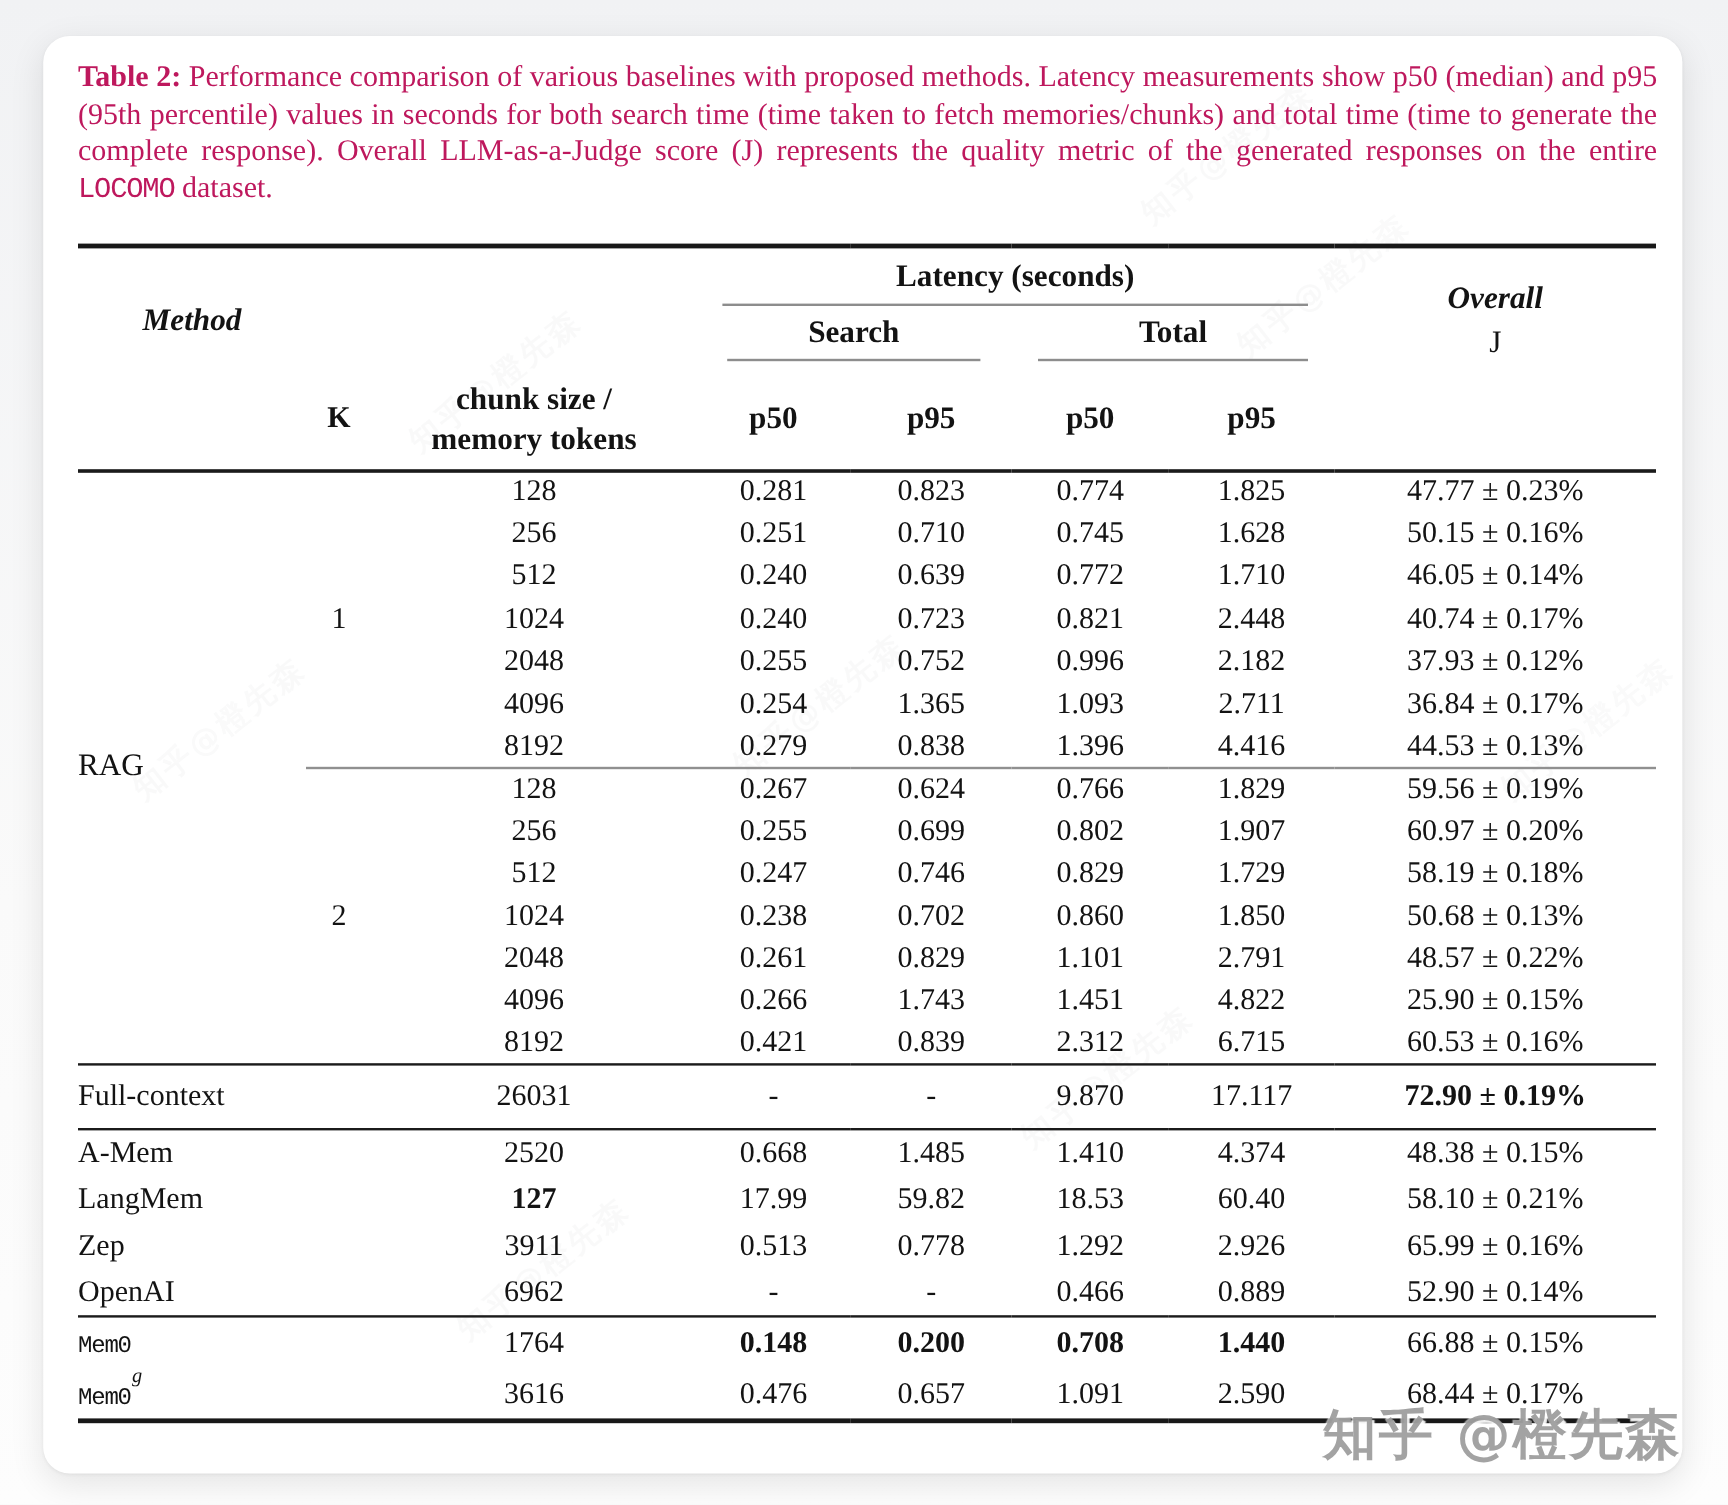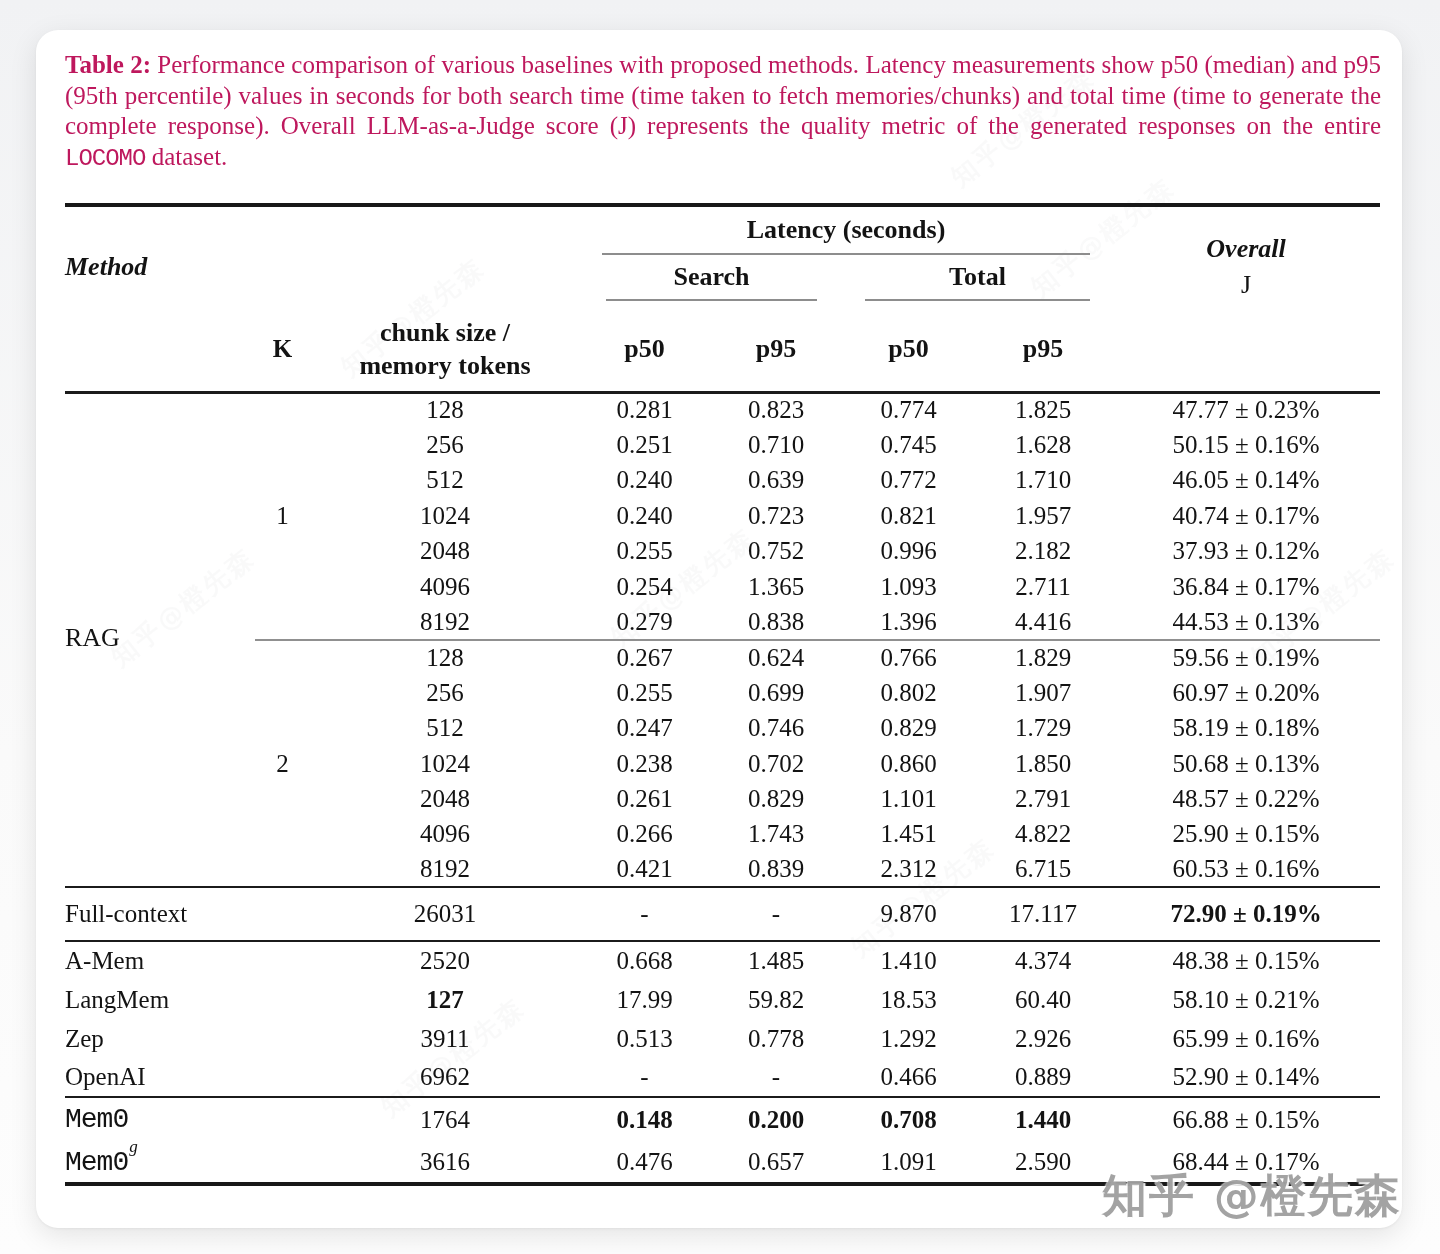--- a/index.html
+++ b/index.html
@@ -36,21 +36,21 @@
     border-top: 4px solid #181818;
     border-bottom: 4px solid #181818;
     font-size: 25px;
   }
   col.c1 { width: 190px; } col.c2 { width: 55px; }  col.c3 { width: 270px; }
   col.c4 { width: 129px; } col.c5 { width: 134px; } col.c6 { width: 131px; }
   col.c7 { width: 138px; } col.c8 { width: 268px; }
 
   thead th { font-weight: bold; padding: 0; text-align: center; }
   .hb { border-bottom: 3px solid #1b1b1b; }
-  .th-method { text-align: left; vertical-align: middle; font-family: Liberation Serif, serif; }
+  .th-method { text-align: center; vertical-align: middle; font-family: Liberation Serif, serif; }
   .th-method span { display: block; position: relative; top: -32px; font-style: italic; font-size: 26px; }
   tr.h1 { height: 50px; } tr.h2 { height: 52px; } tr.h3 { height: 85px; }
   .th-latency { vertical-align: top; }
   .lat-label { font-size: 26px; line-height: 46px; }
   .subrule { border-bottom: 2px solid #8d8d8d; height: 1px; }
   .th-latency .subrule { margin: 0 22px; }
   .th-group { vertical-align: top; }
   .grp-label { font-size: 26px; line-height: 44px; }
   .th-search .subrule { margin: 0 26px; }
   .th-total  .subrule { margin: 0 22px; }
@@ -63,21 +63,21 @@
 
   tbody td { padding: 0; text-align: center; vertical-align: middle; }
   td.c-method { text-align: left; }
   tr.r-rag td  { height: 35.4px; }
   tr.r-full td { height: 54px; }
   tr.r-base td { height: 39px; }
   tr.r-mem td  { height: 43.5px; }
   tr.sec-top td { border-top: 2.5px solid #1b1b1b; }
   tr.partial td:nth-child(n+2) { border-bottom: 2px solid #909090; }
   td .b, .b { font-weight: bold; }
-  td .mono { font-size: 28px; }
+  td .mono { font-size: 20px; }
   sup.g { font-style: italic; font-size: 17px; position: relative; top: -9px; left: 1px; font-family: "Liberation Serif", serif; }
 
   .rag-label { position: absolute; left: 0; top: 420px; font-size: 26px; color: #131313; }
 
   
   .ghost {
     position: absolute; font-size: 26px; color: #9aa0a6; opacity: 0.055;
     transform: rotate(-38deg); white-space: nowrap; letter-spacing: 3px;
     font-family: "DejaVu Sans", sans-serif; pointer-events: none; font-weight: bold;
   }
@@ -190,21 +190,21 @@
               <td class="c-num"><span>1.710</span></td>
               <td class="c-j"><span>46.05 ± 0.14%</span></td>
             </tr>
             <tr class="r-rag">
               <td class="c-method"></td>
               <td class="c-k"><span>1</span></td>
               <td class="c-chunk"><span>1024</span></td>
               <td class="c-num"><span>0.240</span></td>
               <td class="c-num"><span>0.723</span></td>
               <td class="c-num"><span>0.821</span></td>
-              <td class="c-num"><span>1.957</span></td>
+              <td class="c-num"><span>2.448</span></td>
               <td class="c-j"><span>40.74 ± 0.17%</span></td>
             </tr>
             <tr class="r-rag">
               <td class="c-method"></td>
               <td class="c-k"><span></span></td>
               <td class="c-chunk"><span>2048</span></td>
               <td class="c-num"><span>0.255</span></td>
               <td class="c-num"><span>0.752</span></td>
               <td class="c-num"><span>0.996</span></td>
               <td class="c-num"><span>2.182</span></td>

